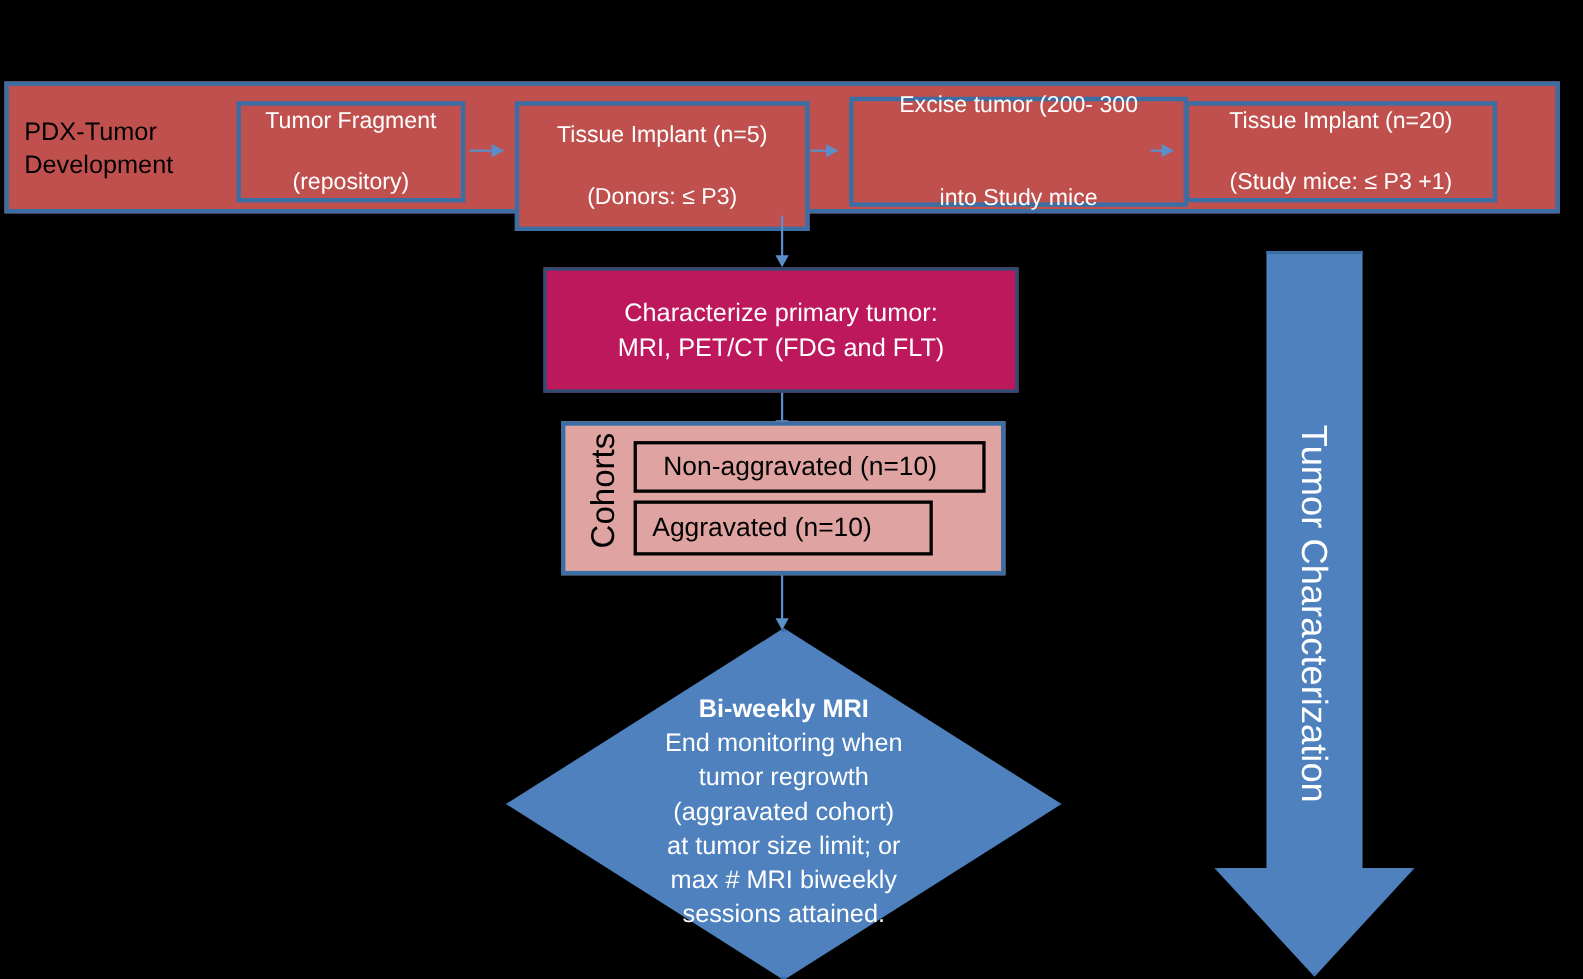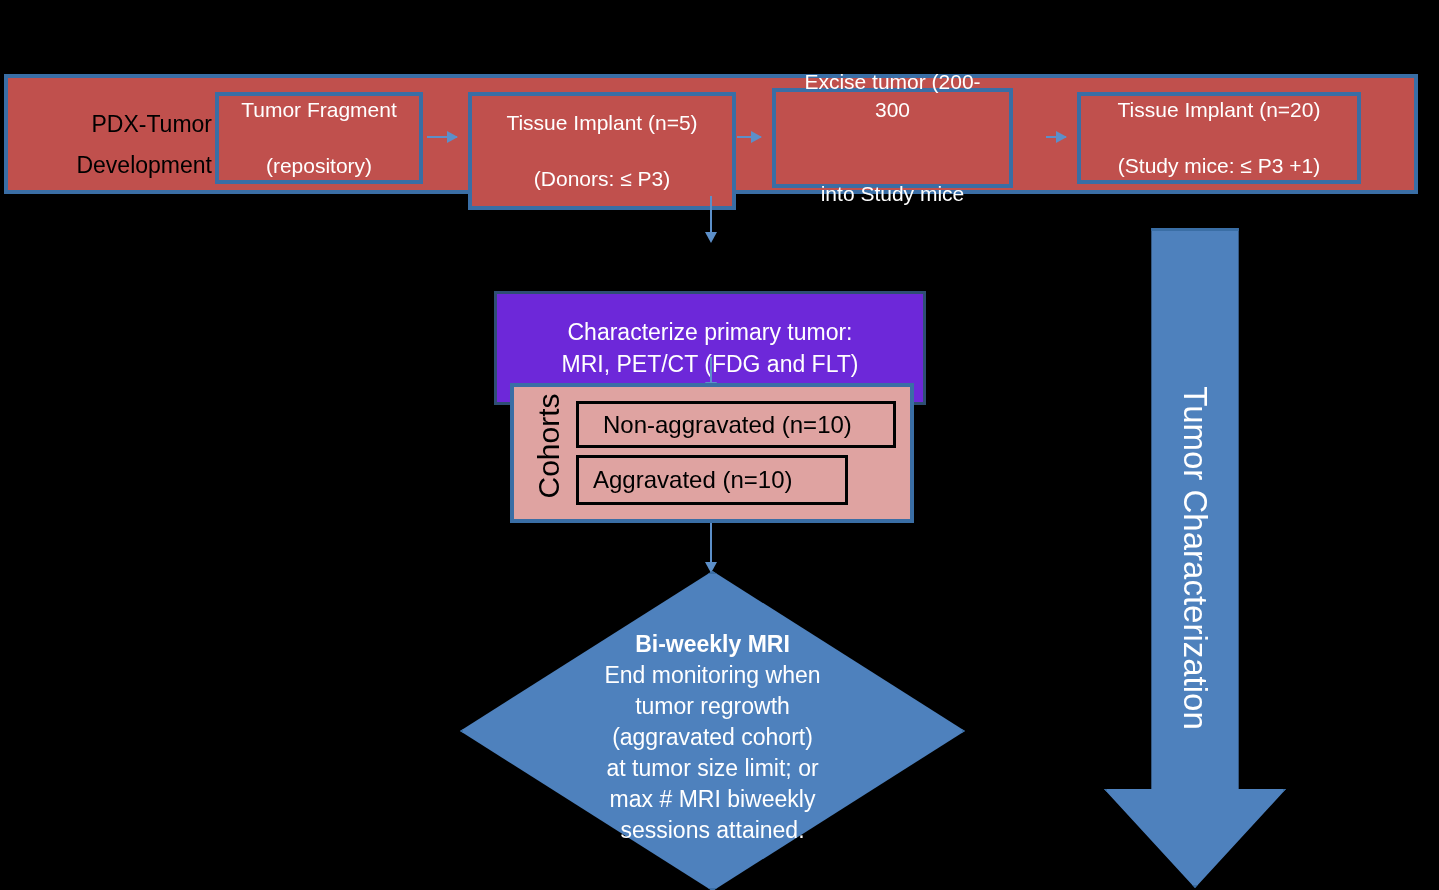--- a/index.html
+++ b/index.html
@@ -27,42 +27,42 @@
     border: 4px solid #3A6EA5;
     box-sizing: border-box;
   }
   .banner-title {
     position: absolute;
     left: 14px;
     top: 26px;
     width: 190px;
     color: #000000;
     font-size: 23px;
-    line-height: 41px;
-    text-align: right;
+    line-height: 30px;
+    text-align: left;
   }
 
   .stage-box {
     position: absolute;
     background: #C0504D;
     border: 4px solid #3A6EA5;
     box-sizing: border-box;
     color: #FFFFFF;
     font-size: 21px;
     line-height: 28px;
     text-align: center;
     display: flex;
     align-items: center;
     justify-content: center;
   }
   .stage-box span { display: block; padding: 0 4px; }
 
   .sb1 { left: 207px; top: 14px; width: 208px; height: 92px; }
   .sb2 { left: 460px; top: 14px; width: 268px; height: 118px; }
-  .sb3 { left: 764px; top: 10px; width: 241px; height: 100px; }
+  .sb3 { left: 764px; top: 10px; width: 308px; height: 100px; }
   .sb4 { left: 1069px; top: 14px; width: 284px; height: 92px; }
 
   .arrow-h {
     position: absolute;
     height: 2px;
     background: #5C8FC9;
     top: 58px;
   }
   .arrow-h::after {
     content: "";
@@ -97,31 +97,30 @@
   .av2 { top: 357px; height: 26px; }
   .av3 { top: 523px; height: 40px; }
 
   
   .char-box {
     position: absolute;
     left: 494px;
     top: 243px;
     width: 432px;
     height: 114px;
-    background: #6d28d9;
+    background: #be185d;
     border: 3px solid #2E4E74;
     box-sizing: border-box;
     color: #FFFFFF;
     font-size: 23px;
     line-height: 32px;
     text-align: center;
     display: flex;
     align-items: center;
     justify-content: center;
-    margin-top: 48px;
   }
 
   
   .cohorts-box {
     position: absolute;
     left: 510px;
     top: 383px;
     width: 404px;
     height: 140px;
     background: #DFA3A1;

